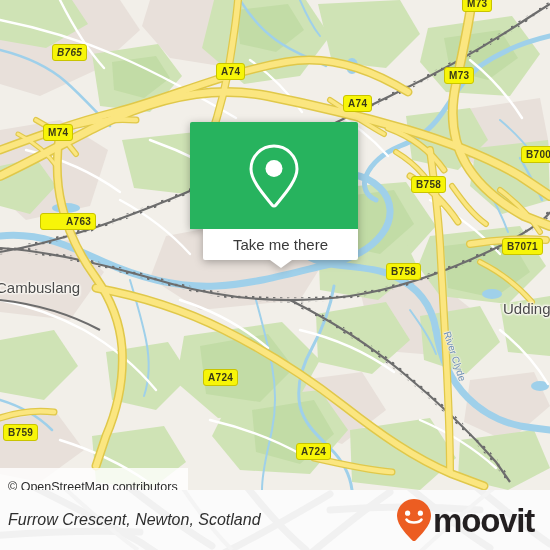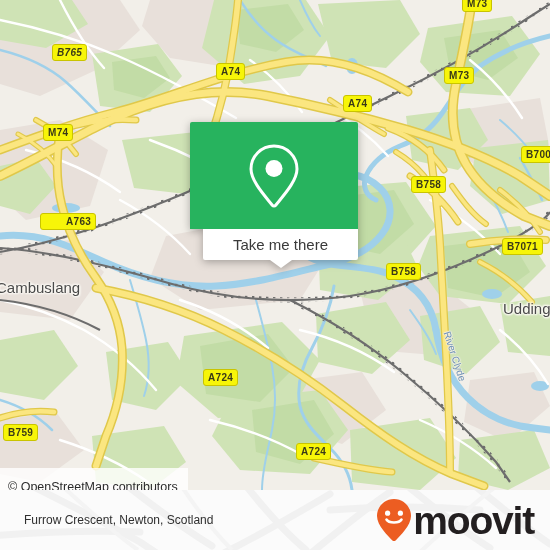--- a/index.html
+++ b/index.html
@@ -145,42 +145,43 @@
     overflow: hidden;
   }
   #footer-watermark {
     position: absolute;
     left: 0; top: 0;
     width: 550px; height: 60px;
     opacity: 1;
   }
   #footer-title {
     position: absolute;
-    left: 24px;
+    left: 8px;
     top: 0;
     height: 60px;
     line-height: 60px;
     color: #2f2f2f;
     font-family: "Liberation Sans", sans-serif;
-    font-size: 12px;
-    white-space: nowrap;
+    font-size: 16px;
+    white-space: nowrap;
+    font-style: italic;
   }
   #footer-logo {
     position: absolute;
     right: 16px;
     top: 0;
     height: 60px;
     display: flex;
     align-items: center;
     gap: 0px;
   }
   #moovit-word {
     color: #231f20;
     font-family: "Liberation Sans", sans-serif;
-    font-size: 39px;
+    font-size: 33px;
     font-weight: bold;
     letter-spacing: -1.2px;
     line-height: 33px;
   }
 </style>
 </head>
 <body>
 
 <div id="screen">
 

